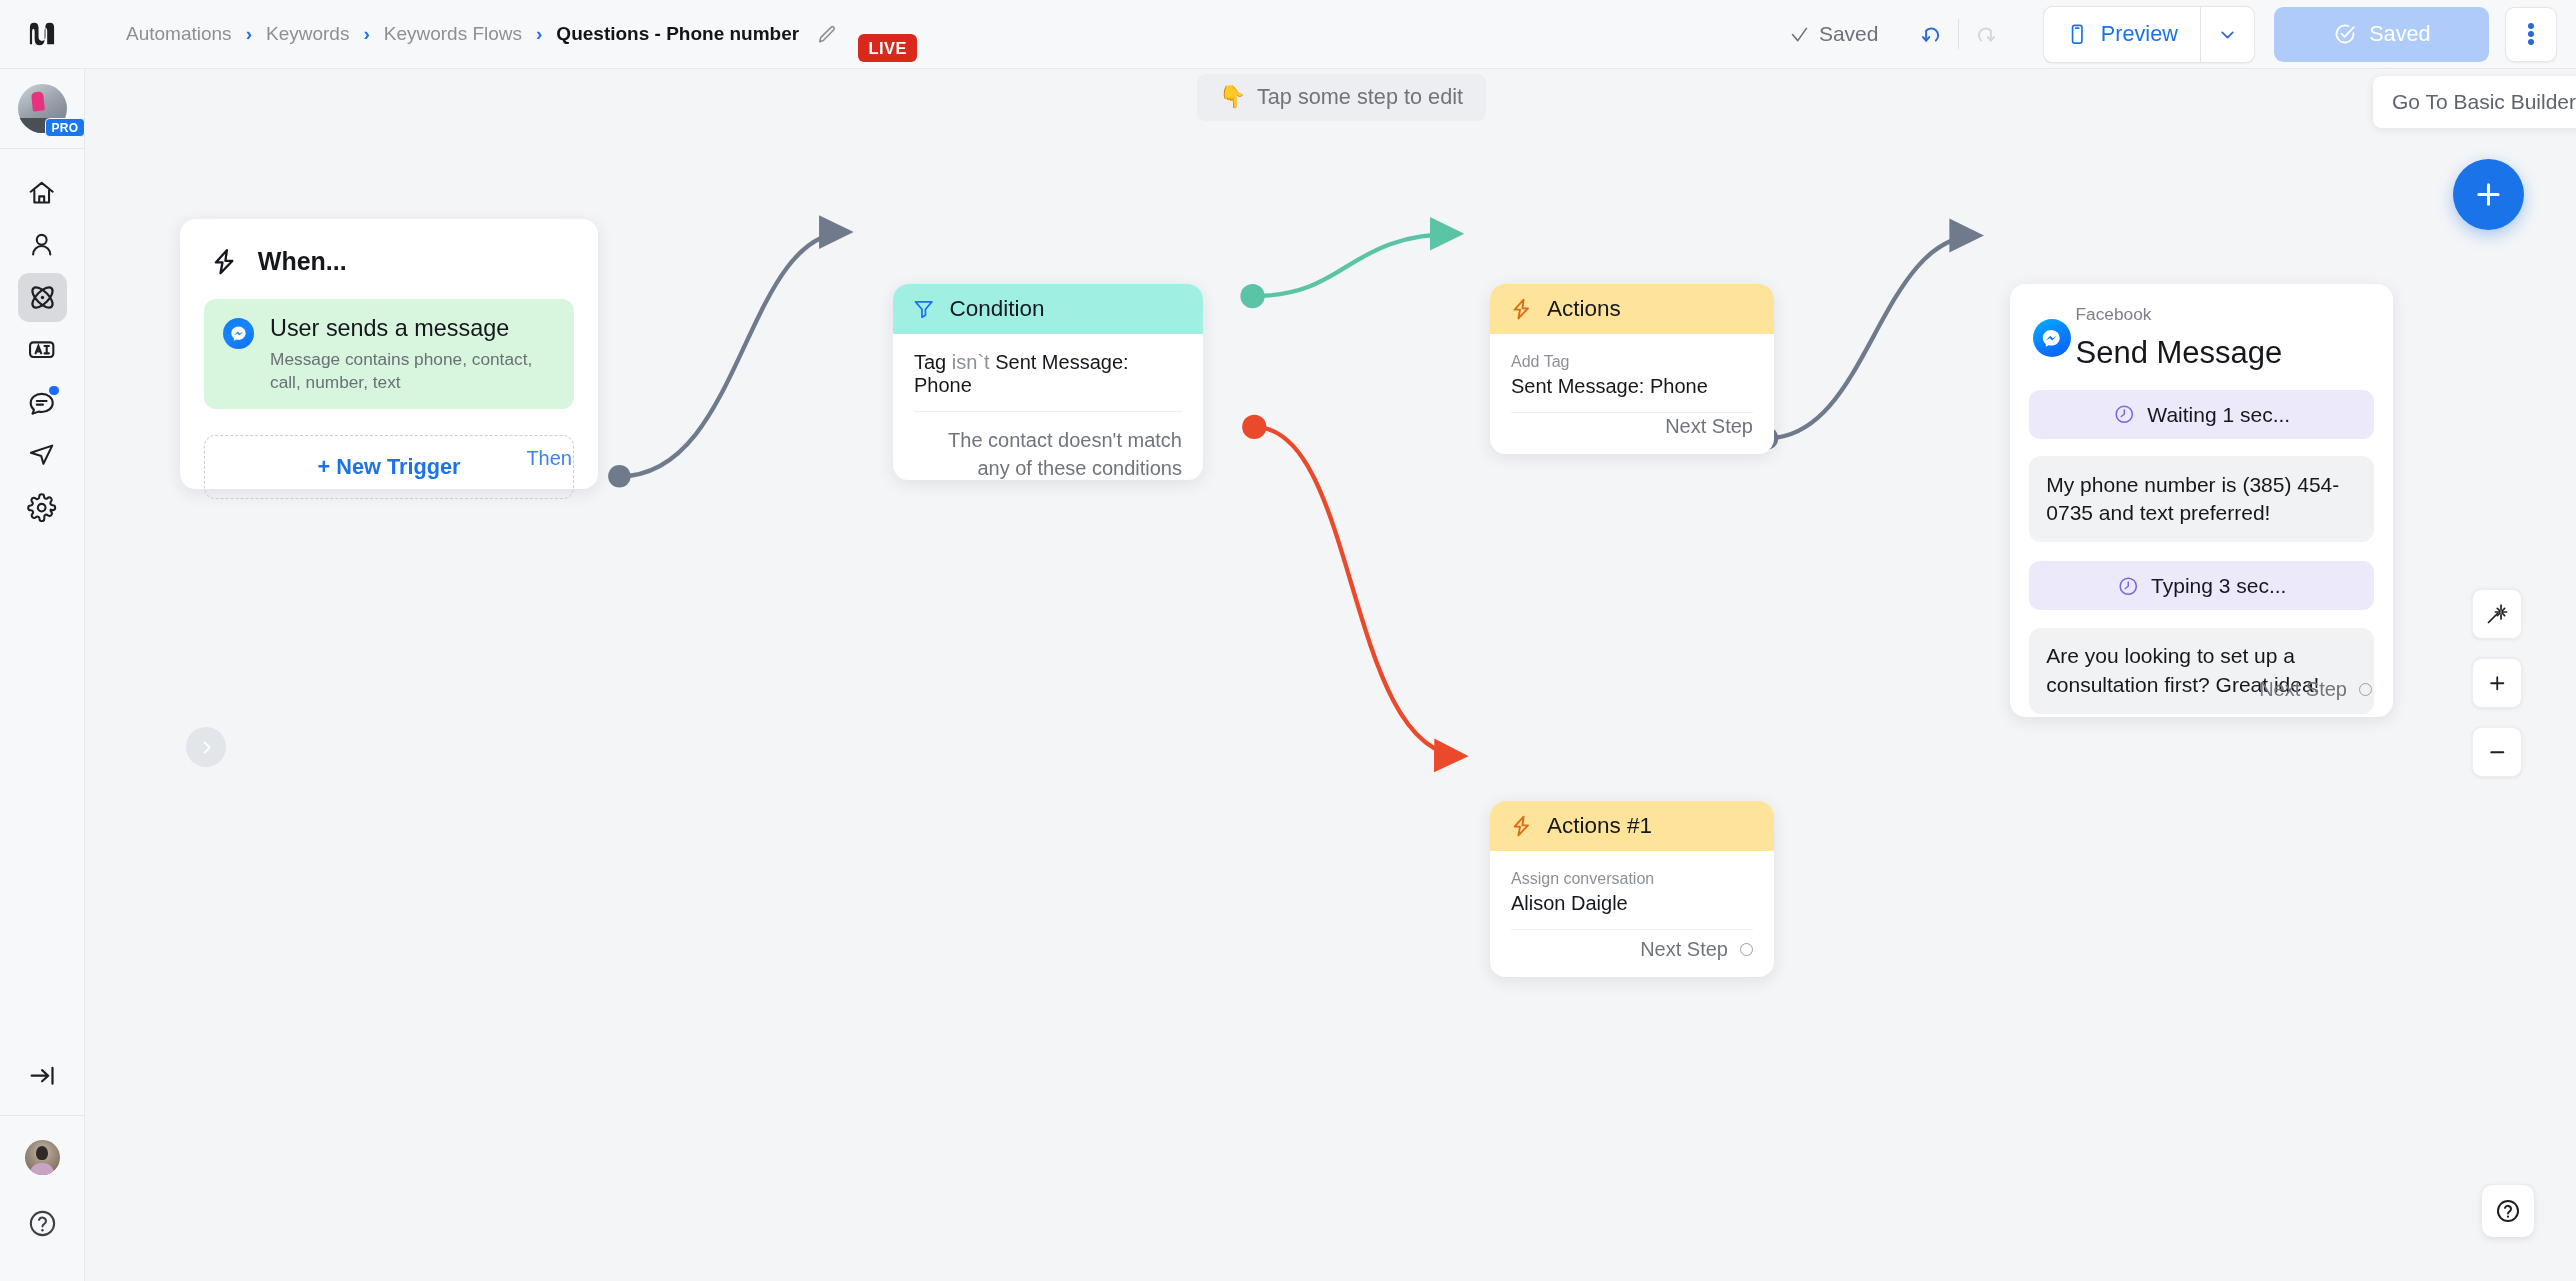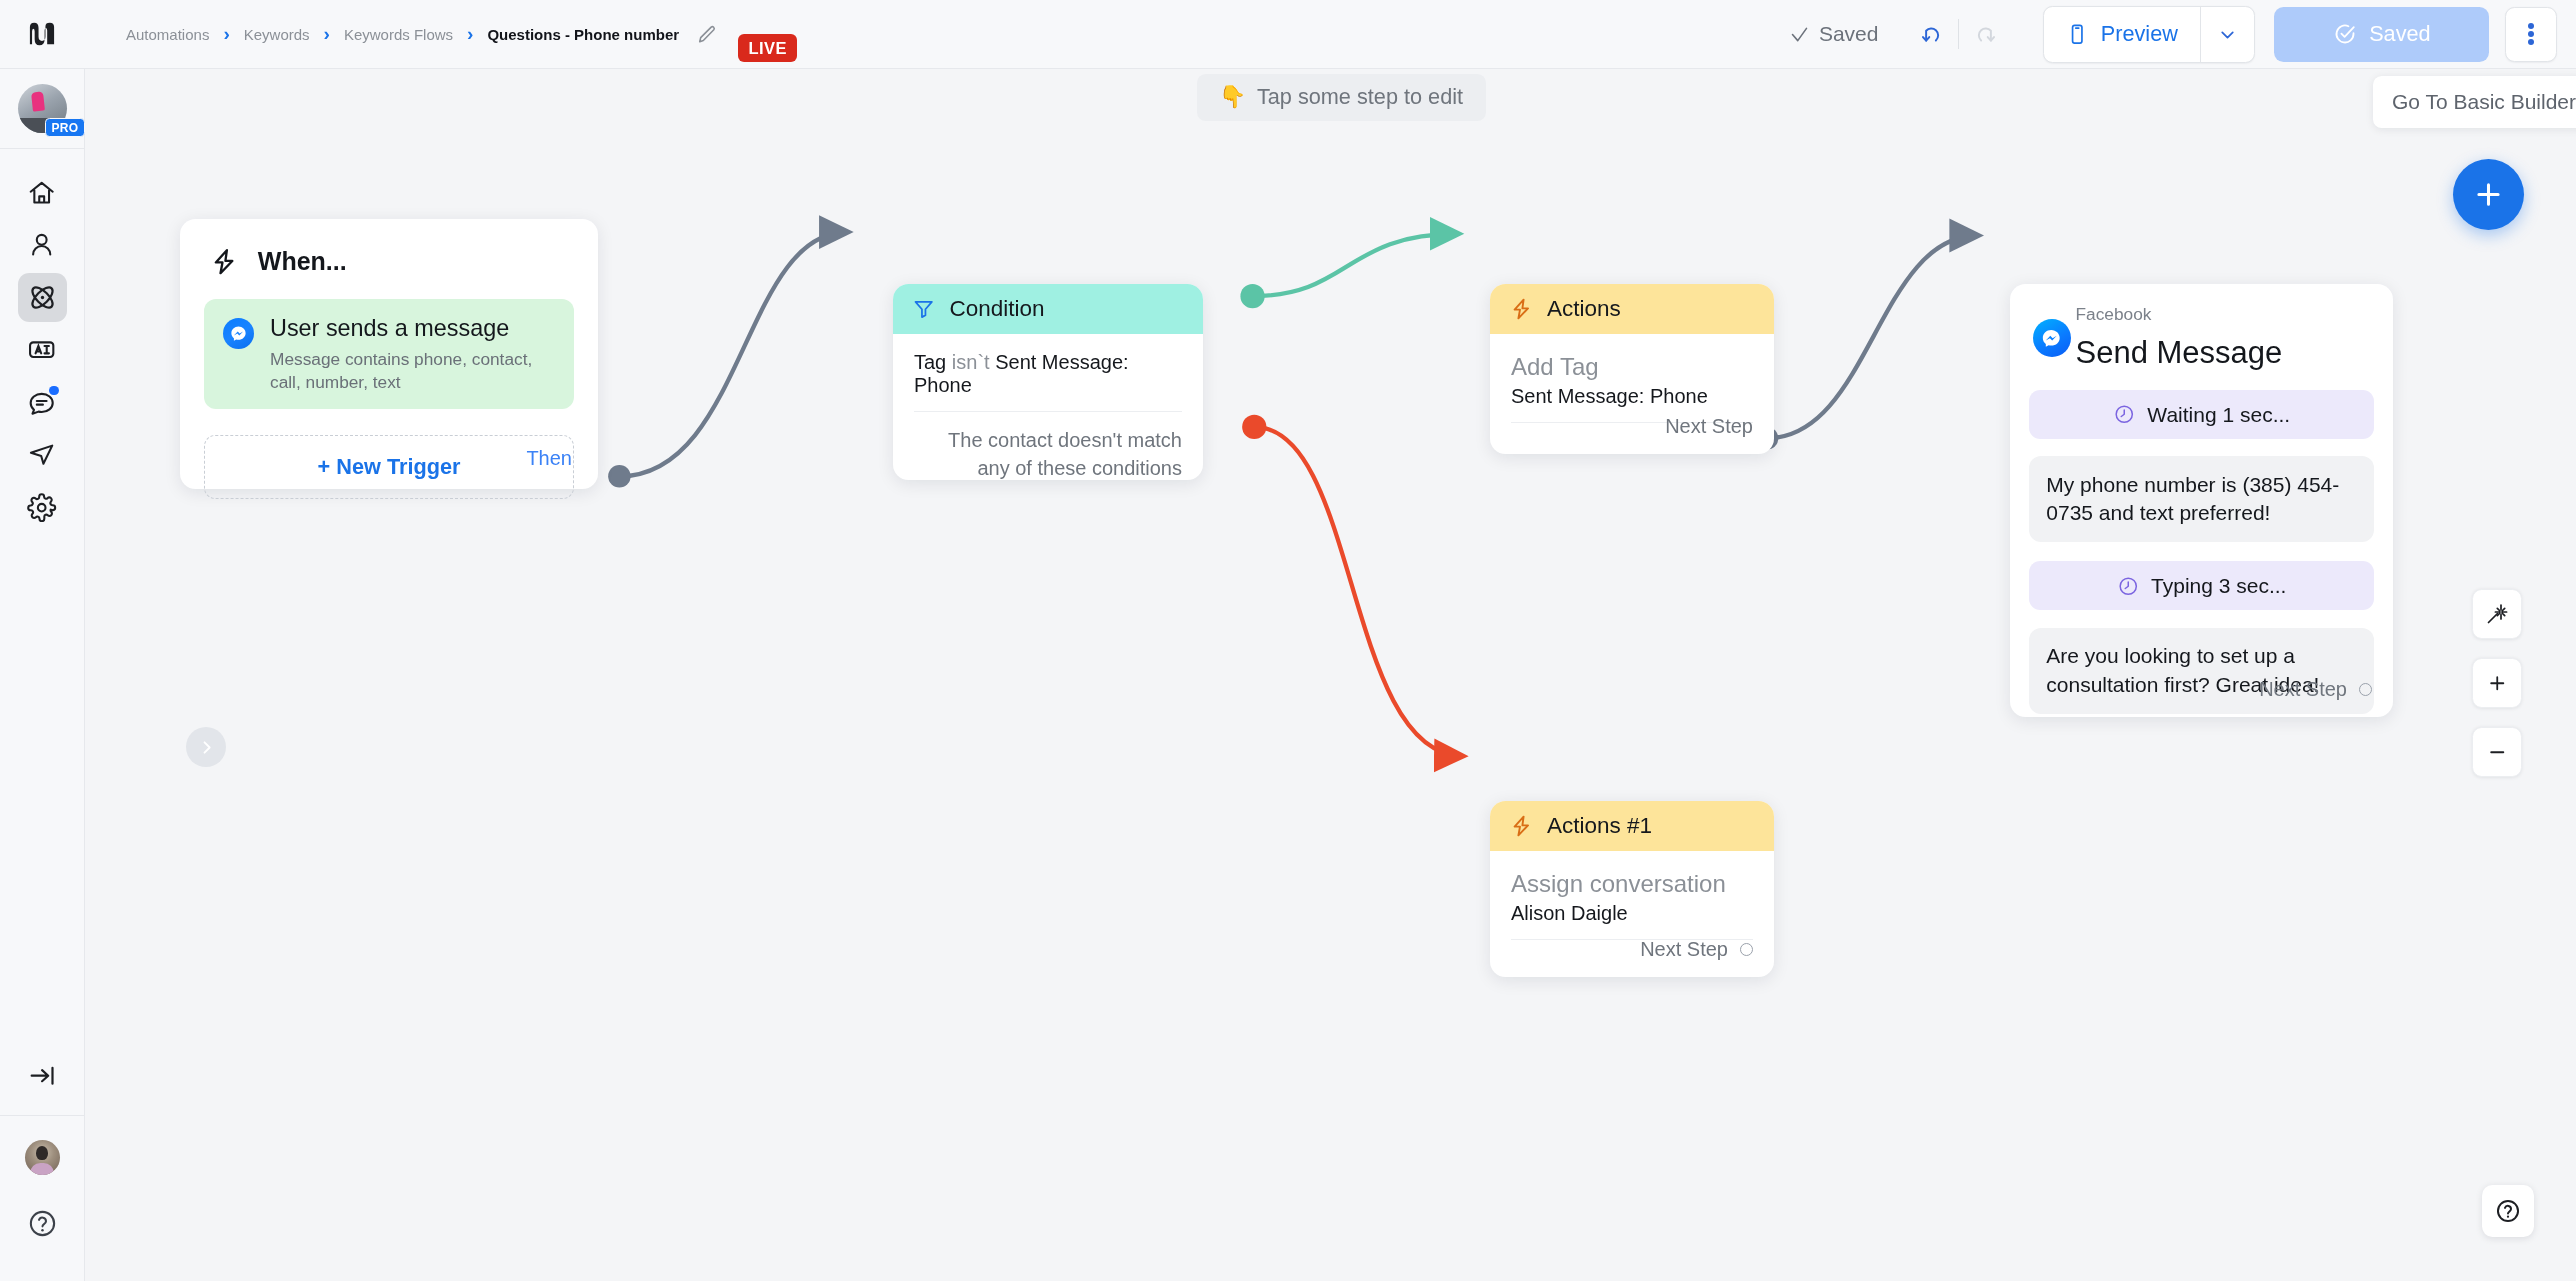--- a/index.html
+++ b/index.html
@@ -86,21 +86,21 @@
   }
 
   
   .topbar {
     position: absolute; left: 85px; top: 0; width: 2491px; height: 69px;
     background: #f7f8fa; border-bottom: 0.9px solid #e6e8ec;
     display: flex; align-items: center; z-index: 35;
   }
   .crumbs { display: flex; align-items: center; gap: 0; margin-left: 41px; }
   .crumb {
-    font-size: 15px; color: #8b9097; cursor: pointer; white-space: nowrap;
+    font-size: 19px; color: #8b9097; cursor: pointer; white-space: nowrap;
   }
   .crumb.current { color: #12141a; font-weight: bold; cursor: default; }
   .crumb-sep {
     color: #1a73e8; font-size: 19px; margin: 0 14px; font-weight: bold;
   }
   .edit-pencil { margin-left: 16.5px; cursor: pointer; display:flex; }
   .live-badge {
     margin-left: 20px; background: #d9291c; color: #fff;
     font-size: 16.5px; font-weight: bold; letter-spacing: 0.4px;
     padding: 4.3px 10.4px; border-radius: 6px; margin-top: 28px;
@@ -201,21 +201,21 @@
 
   
   .act-head {
     height: 50px; background: #fde49a; display:flex; align-items:center; gap:14px;
     padding: 0 19px; font-size: 22.5px; color:#15181d; cursor:pointer;
     border-radius: 15.6px 15.6px 0 0;
   }
   #card-actions { left: 1405px; top: 215px; width: 284px; height: 170px; }
   #card-actions1 { left: 1405px; top: 732px; width: 284px; height: 176px; }
   .act-body { padding: 19px 21px 0 21px; }
-  .act-label { font-size: 24px; color: #8b9097; }
+  .act-label { font-size: 16px; color: #8b9097; }
   .act-value { font-size: 20px; color: #15181d; margin-top: 4.3px; }
   .act-div { height:0.9px; background:#eceef1; margin-top: 14px; }
   .next-step {
     position: absolute; right: 21px; bottom: 15.6px;
     display:flex; align-items:center; gap:12px; font-size: 20px; color:#6f757d;
   }
   .ns-circle { width: 13px; height: 13px; border-radius: 50%; border: 1.7px solid #9aa1ab; }
 
   
   #card-fb { left: 1925px; top: 215px; width: 383px; height: 433px; }

